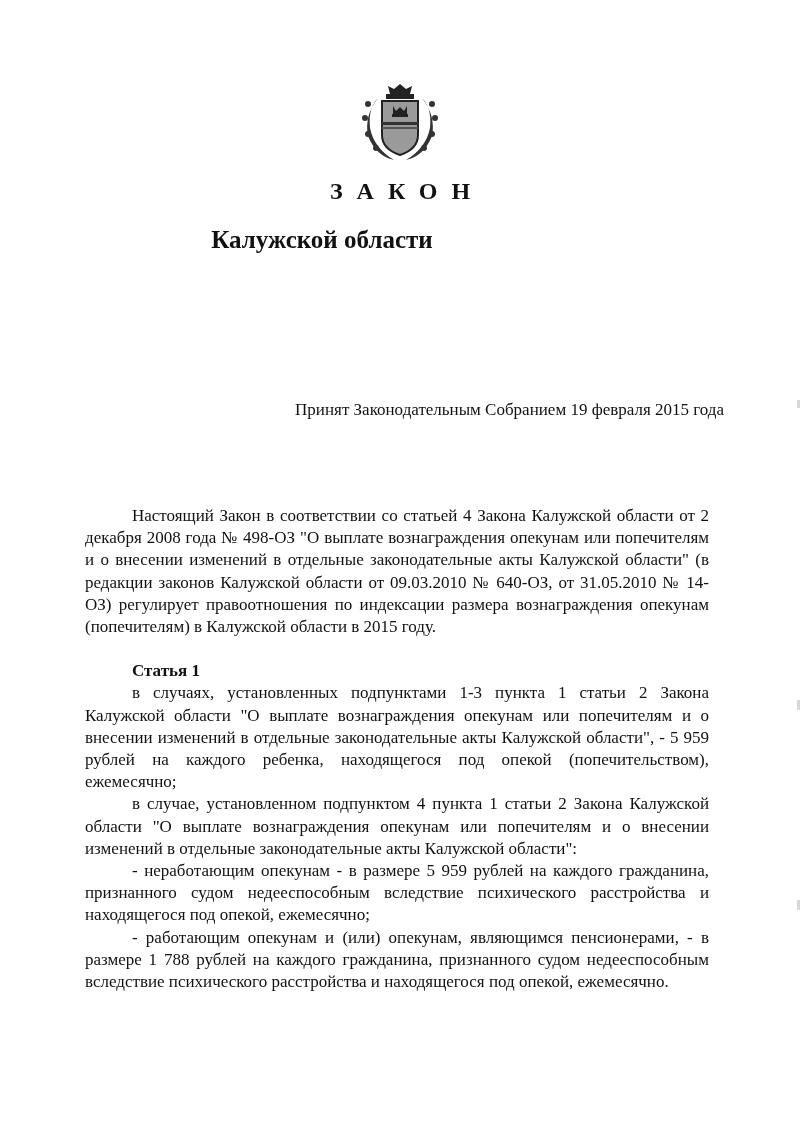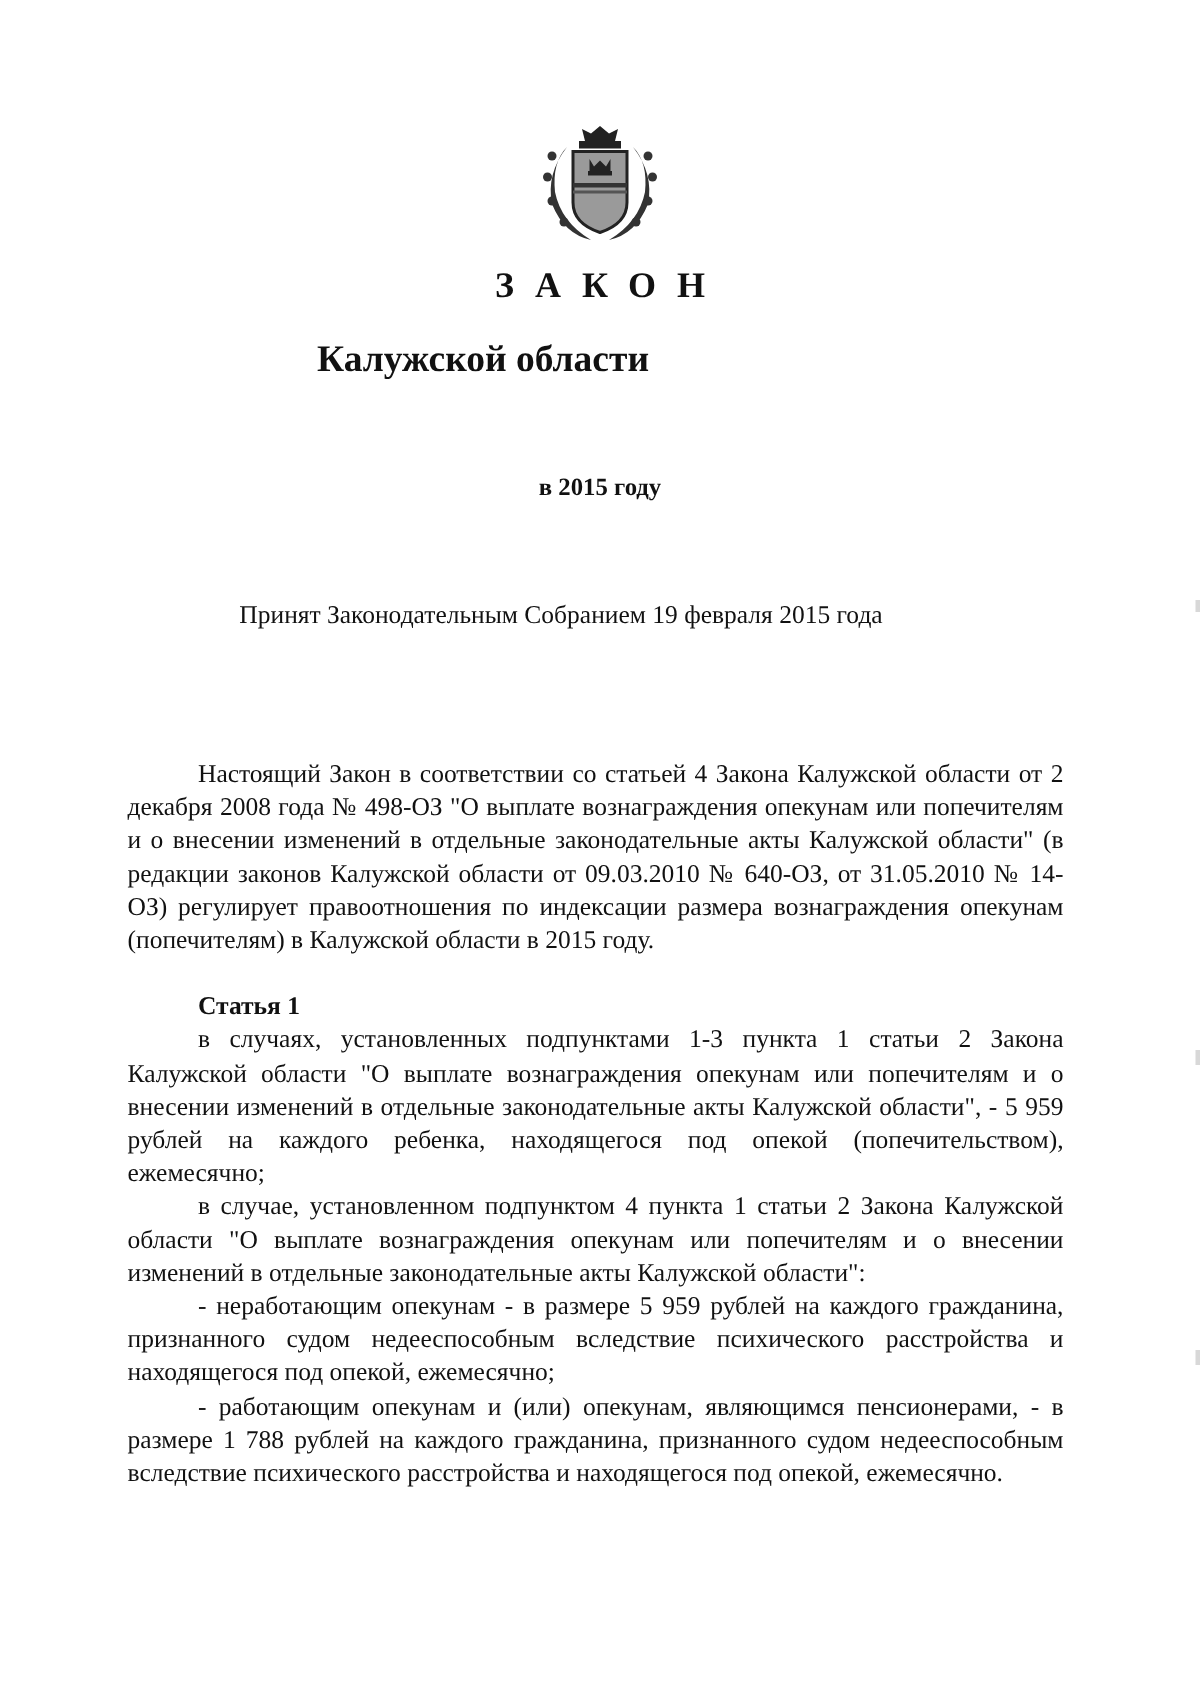--- a/index.html
+++ b/index.html
@@ -1,21 +1,21 @@
 <!DOCTYPE html>
 <html><head>
 <meta charset="utf-8">
 <style>
   html, body { margin: 0; padding: 0; background: #ffffff; }
   body { width: 800px; height: 1130px; position: relative; overflow: hidden; font-family: "Liberation Serif", "DejaVu Serif", serif; color: #111; }
   .emblem { position: absolute; left: 356px; top: 82px; width: 88px; height: 82px; }
   .title { position: absolute; top: 178px; left: 0; width: 800px; text-align: center; font-weight: bold; font-size: 24px; letter-spacing: 14px; padding-left: 14px; box-sizing: border-box; }
   .subtitle { position: absolute; top: 226px; left: 0; width: 644px; text-align: center; font-weight: bold; font-size: 25px; }
   .heading { position: absolute; top: 314px; left: 100px; width: 600px; text-align: center; font-weight: bold; font-size: 16.5px; line-height: 22px; }
-  .adopted { position: absolute; top: 400px; left: 12px; width: 724px; text-align: center; font-size: 17px; }
+  .adopted { position: absolute; top: 400px; left: 0; width: 724px; text-align: right; font-size: 17px; }
   .body { position: absolute; top: 460px; left: 85px; width: 624px; font-size: 17px; line-height: 22.2px; text-align: justify; margin-top: 45px; }
   .body p { margin: 0; text-indent: 47px; }
   .article { font-weight: bold; margin-top: 22px !important; text-indent: 47px; font-family: Liberation Serif, serif; }
   .edge-mark { position: absolute; right: 0; width: 3px; background: #d8d8d8; }
 </style>
 </head>
 <body>
 
 <div class="emblem">
   <svg width="88" height="82" viewBox="0 0 88 82">
@@ -40,21 +40,20 @@
         <circle cx="76" cy="52" r="3"></circle>
         <circle cx="68" cy="66" r="3"></circle>
     </g>
   </svg>
 </div>
 
 <div class="title">ЗАКОН</div>
 <div class="subtitle">Калужской области</div>
 
 <div class="heading">
-  <div>в 2015 году</div>
 </div>
 
 <div class="adopted">Принят Законодательным Собранием 19 февраля 2015 года</div>
 
 <div class="body">
   <p>Настоящий Закон в соответствии со статьей 4 Закона Калужской области от 2 декабря 2008 года № 498-ОЗ "О выплате вознаграждения опекунам или попечителям и о внесении изменений в отдельные законодательные акты Калужской области" (в редакции законов Калужской области от 09.03.2010 № 640-ОЗ, от 31.05.2010 № 14-ОЗ) регулирует правоотношения по индексации размера вознаграждения опекунам (попечителям) в Калужской области в 2015 году.</p>
   <p class="article">Статья 1</p>
   <p>в случаях, установленных подпунктами 1-3 пункта 1 статьи 2 Закона Калужской области "О выплате вознаграждения опекунам или попечителям и о внесении изменений в отдельные законодательные акты Калужской области", - 5 959 рублей на каждого ребенка, находящегося под опекой (попечительством), ежемесячно;</p>
   <p>в случае, установленном подпунктом 4 пункта 1 статьи 2 Закона Калужской области "О выплате вознаграждения опекунам или попечителям и о внесении изменений в отдельные законодательные акты Калужской области":</p>
   <p>- неработающим опекунам - в размере 5 959 рублей на каждого гражданина, признанного судом недееспособным вследствие психического расстройства и находящегося под опекой, ежемесячно;</p>

